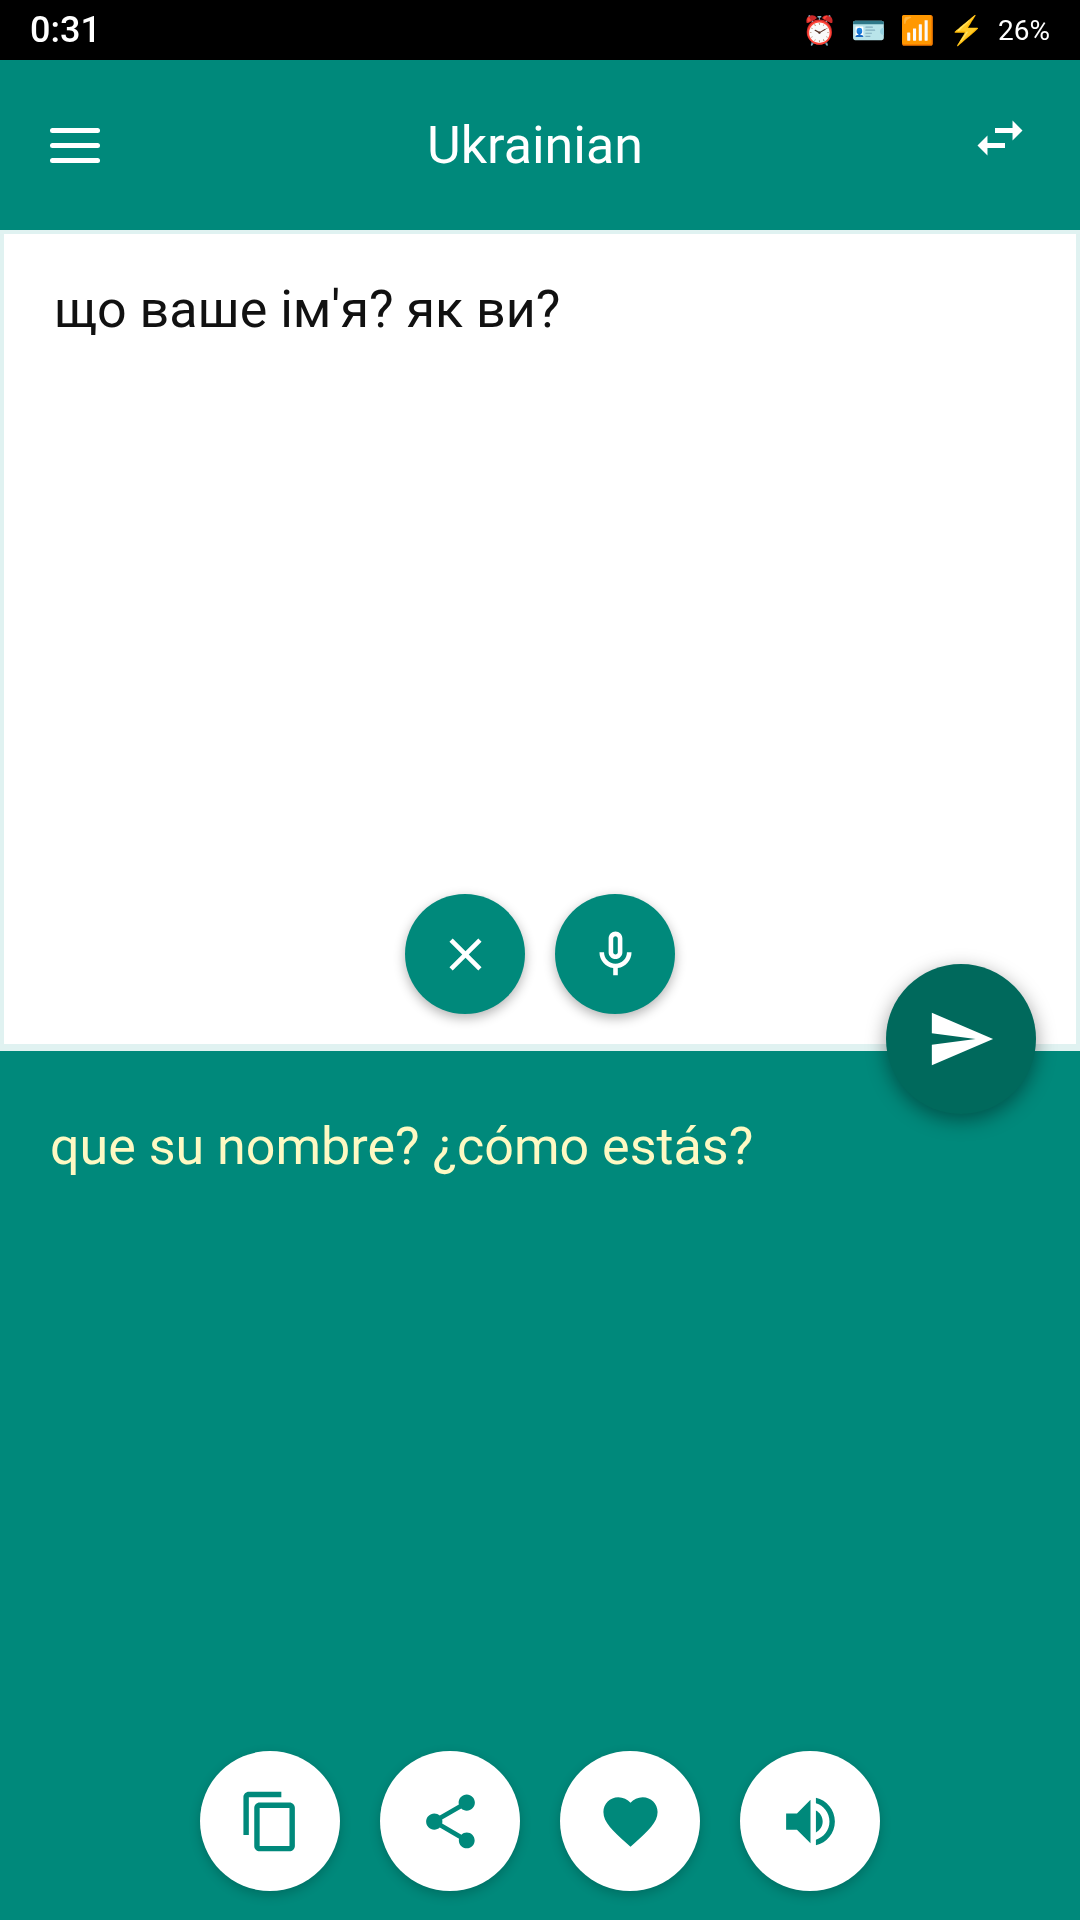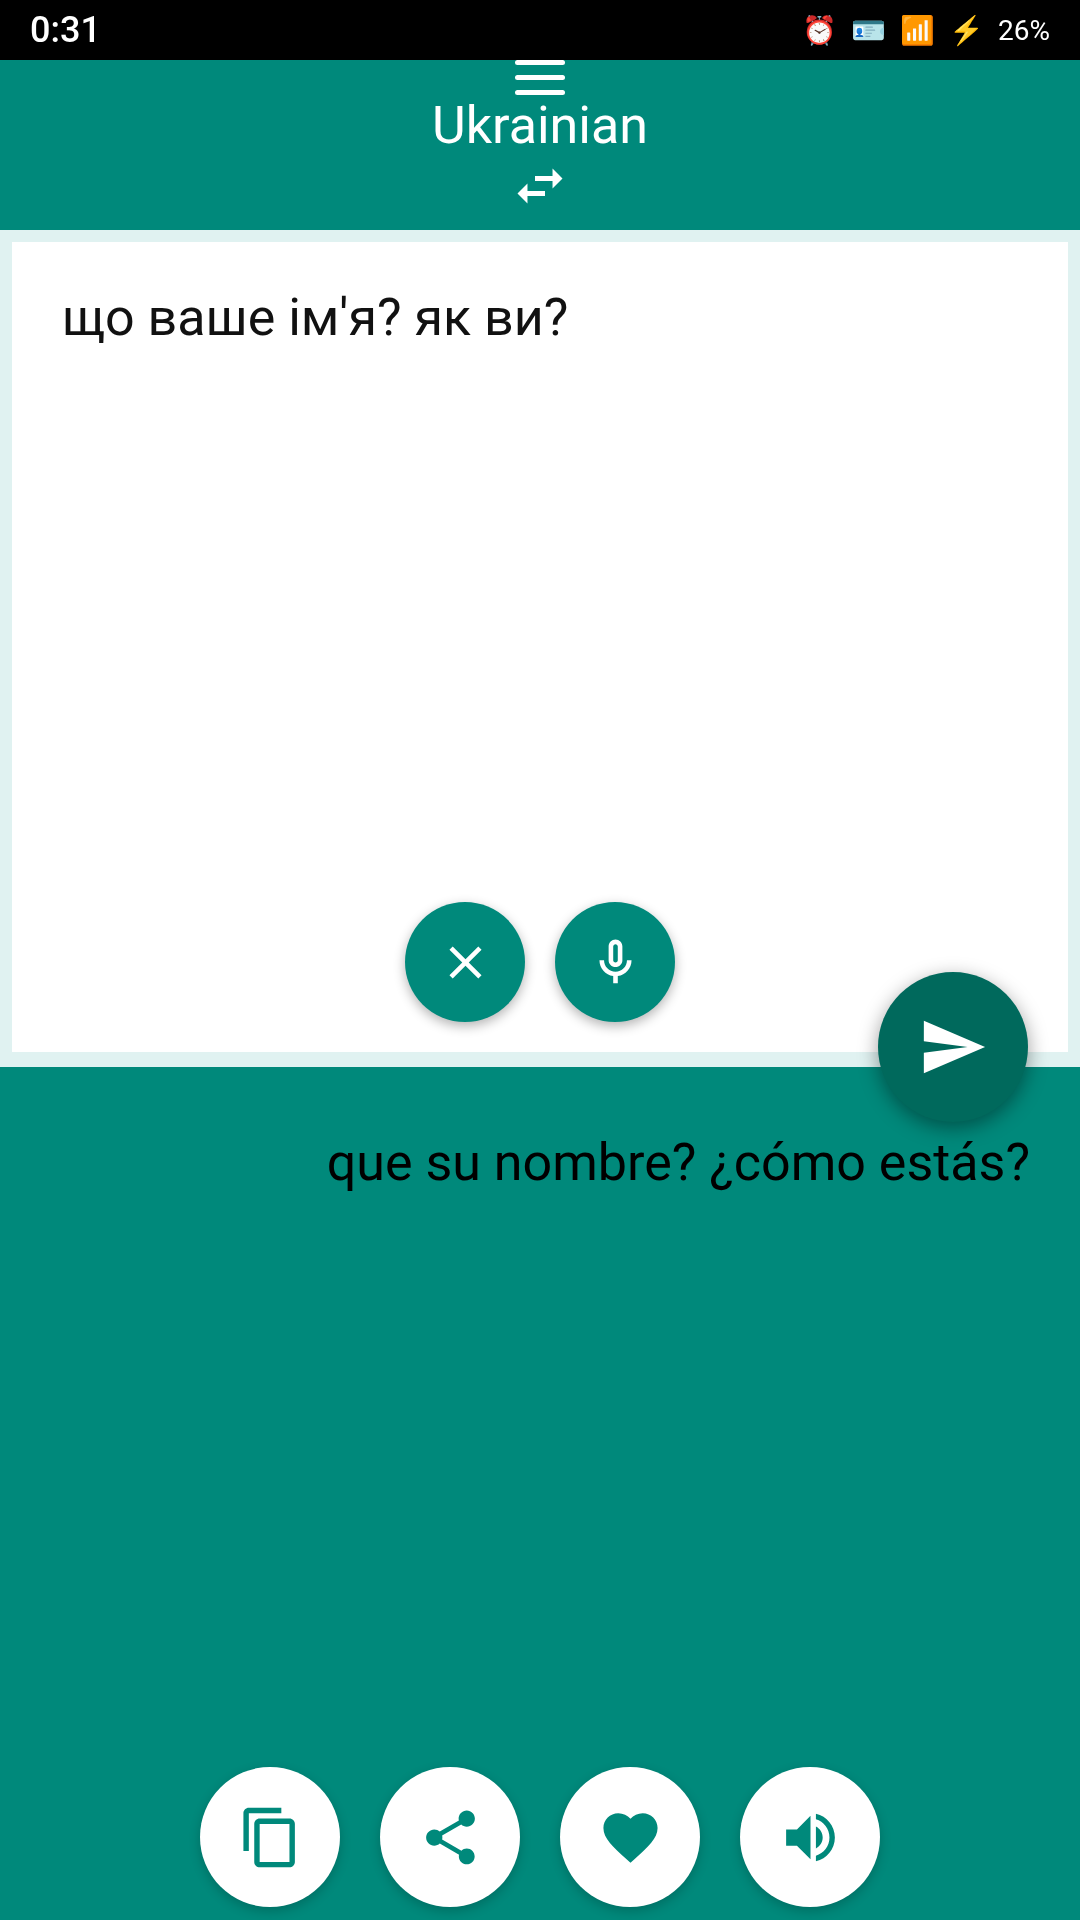--- a/index.html
+++ b/index.html
@@ -44,21 +44,20 @@
 
     
     .toolbar {
       width: 100%;
       height: 170px;
       background: #00897b;
       display: flex;
       align-items: center;
       justify-content: space-between;
       padding: 0 50px;
-      flex-direction: column;
     }
     .toolbar-menu {
       display: flex;
       flex-direction: column;
       gap: 10px;
       cursor: pointer;
     }
     .toolbar-menu span {
       display: block;
       width: 50px;
@@ -73,21 +72,21 @@
     }
     .toolbar-swap {
       color: #fff;
       font-size: 60px;
       cursor: pointer;
     }
 
     
     .input-section {
       background: #fff;
-      margin: 12px;
+      margin: 4px;
       padding: 40px 50px 120px 50px;
       position: relative;
       min-height: 810px;
     }
     .input-text {
       font-size: 52px;
       color: #111;
       line-height: 1.4;
     }
 
@@ -143,23 +142,22 @@
 
     
     .output-section {
       background: #00897b;
       padding: 60px 50px 200px 50px;
       min-height: 900px;
       position: relative;
     }
     .output-text {
       font-size: 52px;
-      color: #000000;
+      color: #fef9c3;
       line-height: 1.4;
-      text-align: right;
     }
 
     
     .output-actions {
       position: absolute;
       bottom: 60px;
       left: 50%;
       transform: translateX(-50%);
       display: flex;
       gap: 40px;

